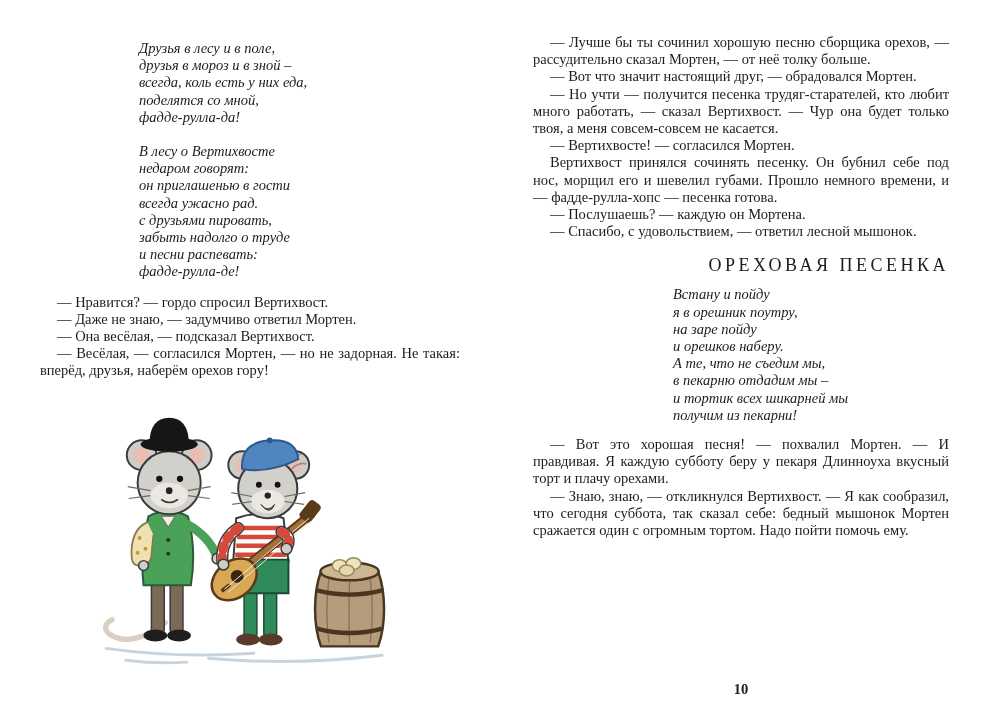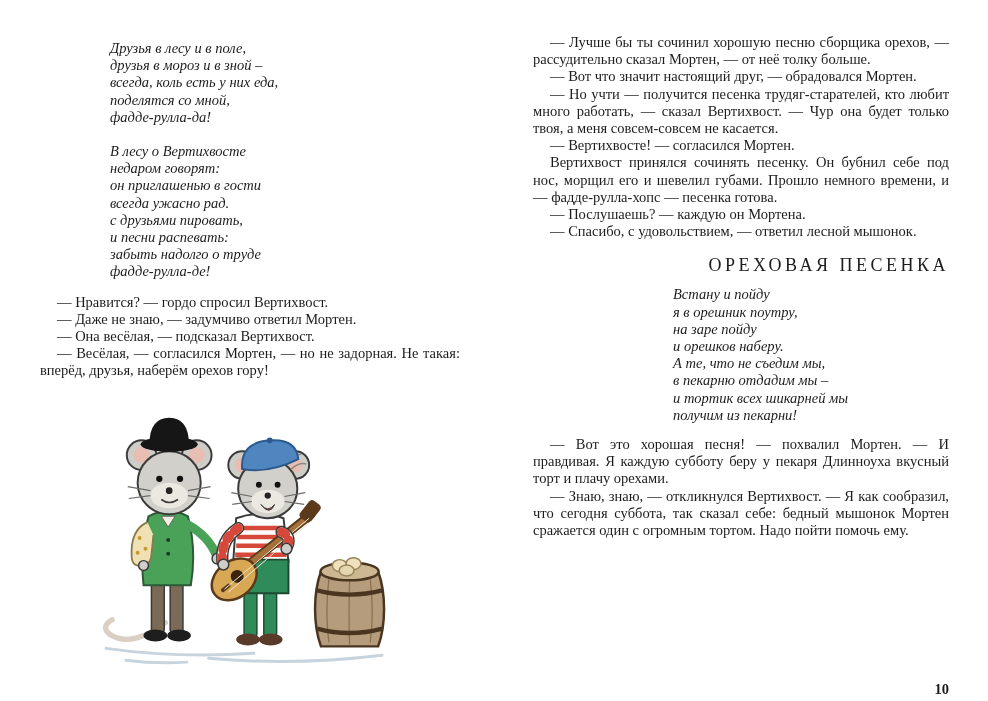--- a/index.html
+++ b/index.html
@@ -29,21 +29,21 @@
   .page-right {
     left: 533px;
     top: 34px;
     width: 416px;
     height: 664px;
   }
   .verse {
     font-style: italic;
     font-size: 14.5px;
     line-height: 17.2px;
-    margin-left: 70px;
+    margin-left: 99px;
     width: 232px;
   }
   .verse.fade-end .vline:last-child {
   }
   .verse-gap { margin-top: 17px; }
   .prose {
     font-size: 14.5px;
     line-height: 17.2px;
     text-align: justify;
   }
@@ -65,21 +65,21 @@
     margin-top: 16px;
     margin-left: 52px;
     width: 316px;
     height: 276px;
   }
   .page-number {
     position: absolute;
     left: 0;
     right: 0;
     bottom: 0;
-    text-align: right;
+    text-align: center;
     font-weight: bold;
     font-size: 14.5px;
   }
 </style>
 </head>
 <body>
 
 <div class="book">
 
   <div class="page page-left">
@@ -90,22 +90,22 @@
         <div class="vline">поделятся со мной,</div>
         <div class="vline">фадде-рулла-да!</div>
       </div>
 
     <div class="verse fade-end verse-gap">
         <div class="vline">В лесу о Вертихвосте</div>
         <div class="vline">недаром говорят:</div>
         <div class="vline">он приглашенью в гости</div>
         <div class="vline">всегда ужасно рад.</div>
         <div class="vline">с друзьями пировать,</div>
+        <div class="vline">забыть надолго о труде</div>
         <div class="vline">и песни распевать:</div>
-        <div class="vline">забыть надолго о труде</div>
         <div class="vline">фадде-рулла-де!</div>
       </div>
 
     <div class="prose prose-gap">
         <div class="para">— Нравится? — гордо спросил Вертихвост.</div>
         <div class="para">— Даже не знаю, — задумчиво ответил Мортен.</div>
         <div class="para">— Она весёлая, — подсказал Вертихвост.</div>
         <div class="para">— Весёлая, — согласился Мортен, — но не задорная. Не такая: вперёд, друзья, наберём орехов гору!</div>
       </div>
 

